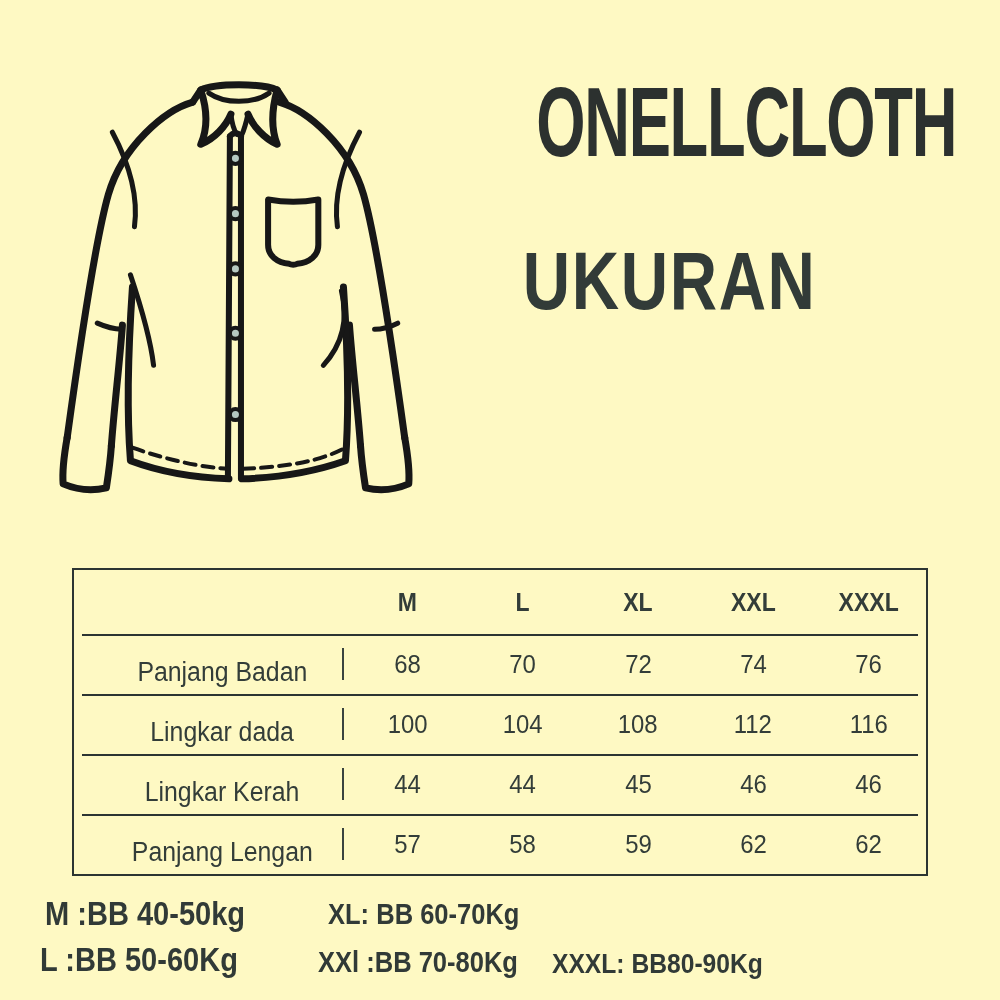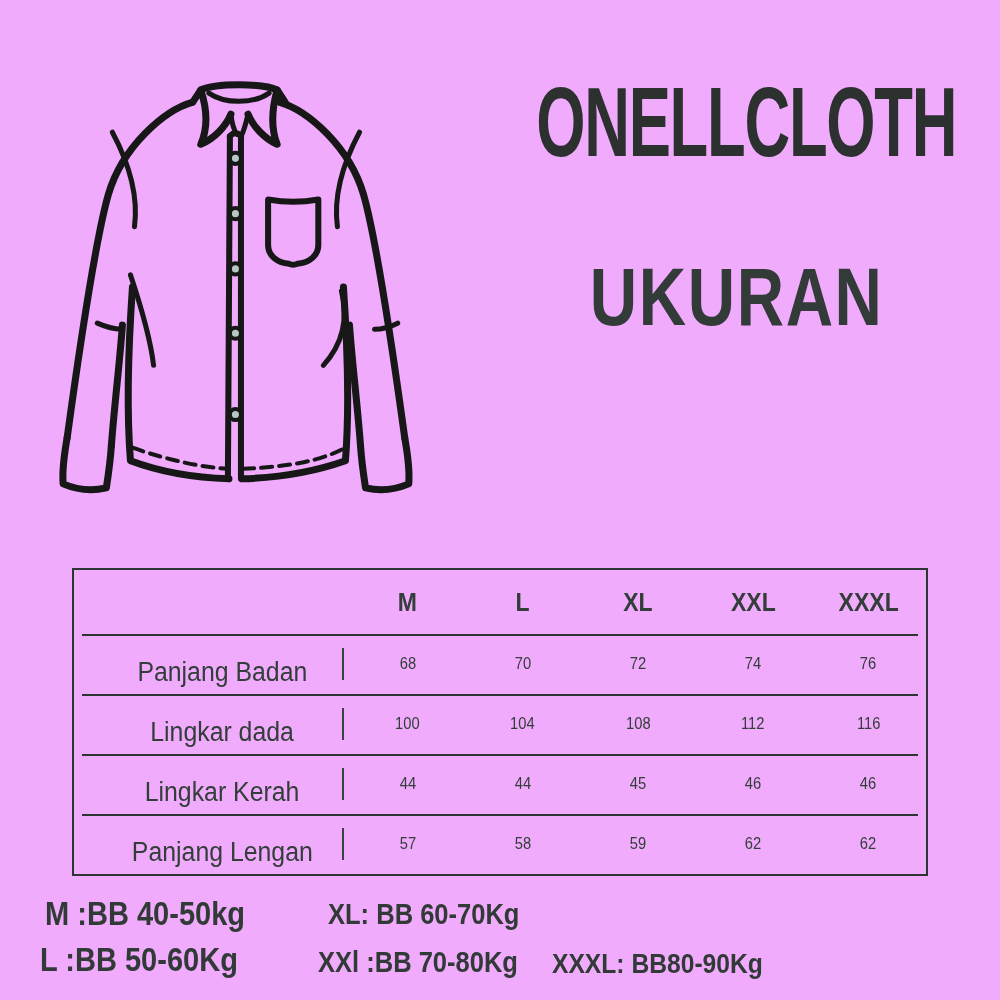--- a/index.html
+++ b/index.html
@@ -1,55 +1,55 @@
 <!DOCTYPE html>
 <html><head>
 <meta charset="utf-8">
 <style>
   html,body{margin:0;padding:0;}
   .canvas{
     position:relative;
     width:1000px;height:1000px;
-    background:#f0abfc;
+    background:#fef9c3;
     font-family:"Liberation Sans", sans-serif;
     color:#313a37;
     overflow:hidden;
   }
   
   .shirt{position:absolute;left:48px;top:78px;width:402px;height:432px;}
   
   .brand{
     position:absolute;left:418px;top:72px;width:500px;height:100px;
     text-align:center;line-height:100px;white-space:nowrap;
   }
   .brand span{
     display:inline-block;
     font-size:99px;font-weight:800;letter-spacing:-2px;
     transform:scaleX(0.64);transform-origin:50% 50%;
     color:#2c312f;
   }
   
   .heading{
     position:absolute;left:420px;top:238px;width:500px;
-    text-align:right;color:#323b38;margin-top:16px;
+    text-align:center;color:#323b38;
   }
   .heading div{height:86px;line-height:86px;white-space:nowrap;}
   .heading span{
     display:inline-block;font-size:82px;font-weight:700;letter-spacing:2px;
     transform:scaleX(0.80);transform-origin:50% 50%;
   }
   
   .size-table{
     position:absolute;left:72px;top:568px;width:852px;height:304px;
     border:2px solid #2c3532;
     display:grid;grid-template-rows:64px 60px 60px 60px 60px;
   }
   .t-row{display:grid;grid-template-columns:262px 14px repeat(5,1fr);align-items:center;}
   .t-label{text-align:center;padding-left:34px;font-size:27px;color:#333d39;margin-top:16px;}
-  .t-cell{text-align:center;font-size:16px;color:#333d39;}
+  .t-cell{text-align:center;font-size:26px;color:#333d39;}
   .t-head .t-cell{font-size:25px;font-weight:700;color:#333d39;}
   .cond{display:inline-block;transform:scaleX(0.92);transform-origin:50% 50%;}
   .vbar{width:2px;height:32px;background:#3a443f;margin:auto;}
   .rule{position:absolute;left:8px;right:8px;height:2px;background:#2c3532;}
   .rule.r1{top:64px}.rule.r2{top:124px}.rule.r3{top:184px}.rule.r4{top:244px}
   
   .wg{
     position:absolute;white-space:nowrap;font-weight:700;color:#313a37;
     transform:scaleX(0.88);transform-origin:0 50%;
   }

